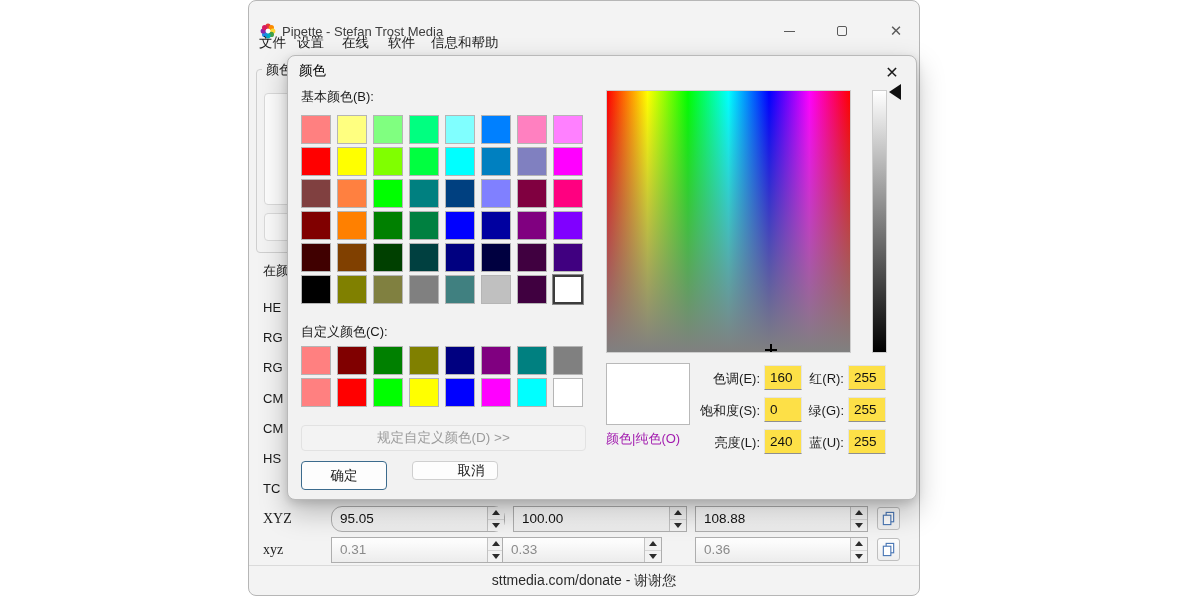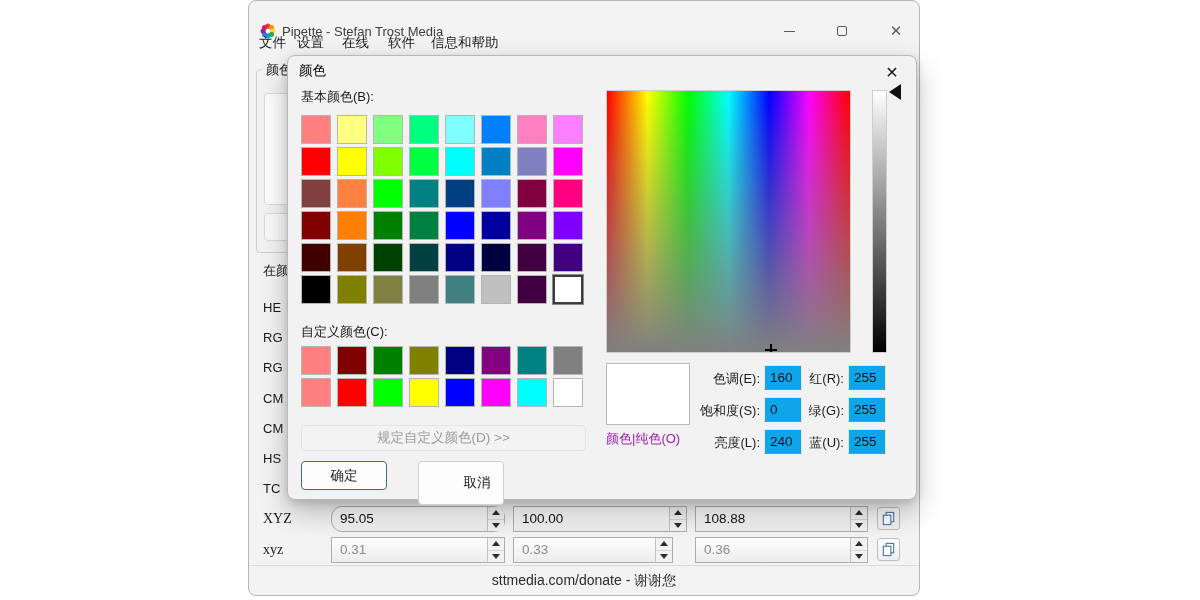--- a/index.html
+++ b/index.html
@@ -83,21 +83,21 @@
   .lum-arrow { position:absolute; left:601px; top:28px; width:0; height:0;
                border-top:8px solid transparent; border-bottom:8px solid transparent;
                border-right:12px solid #111; }
 
   .preview-box { position:absolute; left:318px; top:307px; width:84px; height:62px;
                  border:1px solid #b9b9b9; background:#fff; }
   .preview-label { position:absolute; left:318px; top:374px; font-size:13px; color:#a21caf; white-space:nowrap; }
 
   .fieldrow-label { position:absolute; width:76px; text-align:right; font-size:13px; color:#1a1a1a; white-space:nowrap; }
   .fieldrow-label.rgb { width:48px; }
-  .valbox { position:absolute; width:38px; height:25px; background:#0ea5e9;
+  .valbox { position:absolute; width:38px; height:25px; background:#fde047;
             border:1px solid #e3e3e3; border-bottom:1px solid #8f8f8f;
             font-size:13.5px; color:#111; padding:4px 0 0 5px; }
 </style>
 </head>
 <body>
 
 <div class="page">
 
   <div class="win">
 
@@ -196,21 +196,21 @@
       <span class="val">0.31</span>
       <span class="spin">
           <div>
             <i class="tri-up"></i>
           </div>
           <div>
             <i class="tri-dn"></i>
           </div>
         </span>
     </div>
-    <div class="spinfield dim" style="left:264px; top:536px; width:160px;padding-left:33px;">
+    <div class="spinfield dim" style="left:253px; top:536px; width:160px;padding-left:33px;">
       <span class="val">0.33</span>
       <span class="spin">
           <div>
             <i class="tri-up"></i>
           </div>
           <div>
             <i class="tri-dn"></i>
           </div>
         </span>
     </div>
@@ -310,21 +310,21 @@
         <div class="swatch" style="background: rgb(0, 255, 0);"></div>
         <div class="swatch" style="background: rgb(255, 255, 0);"></div>
         <div class="swatch" style="background: rgb(0, 0, 255);"></div>
         <div class="swatch" style="background: rgb(255, 0, 255);"></div>
         <div class="swatch" style="background: rgb(0, 255, 255);"></div>
         <div class="swatch" style="background: rgb(255, 255, 255);"></div>
       </div>
 
     <div class="dlg-btn disabled" style="left:13px; top:369px; width:285px; height:26px;">规定自定义颜色(D) &gt;&gt;</div>
     <div class="dlg-btn default" style="left:13px; top:405px; width:86px; height:29px;">确定</div>
-    <div class="dlg-btn" style="left:130px; top:405px; width:86px; height:44px;padding-left:32px;">取消</div>
+    <div class="dlg-btn" style="left:124px; top:405px; width:86px; height:19px;padding-left:32px;">取消</div>
 
     <div class="grad-field">
       <div class="crosshair"></div>
     </div>
     <div class="lum-slider"></div>
     <div class="lum-arrow"></div>
 
     <div class="preview-box" id="preview-box" style="background: rgb(255, 255, 255);"></div>
     <span class="preview-label">颜色|纯色(O)</span>
 

